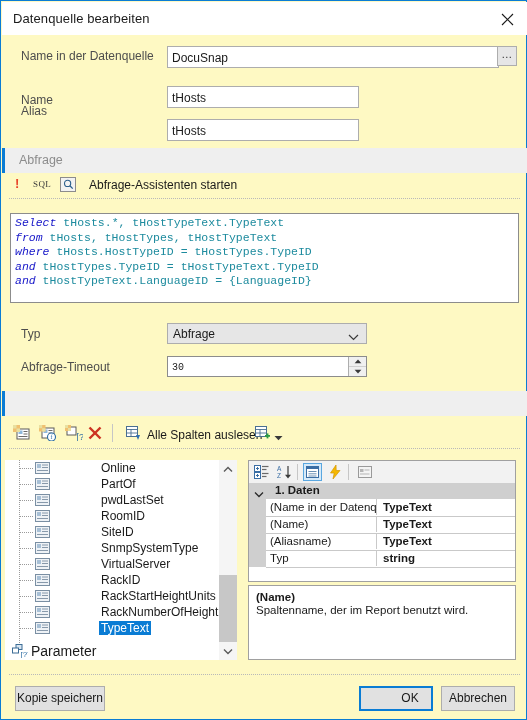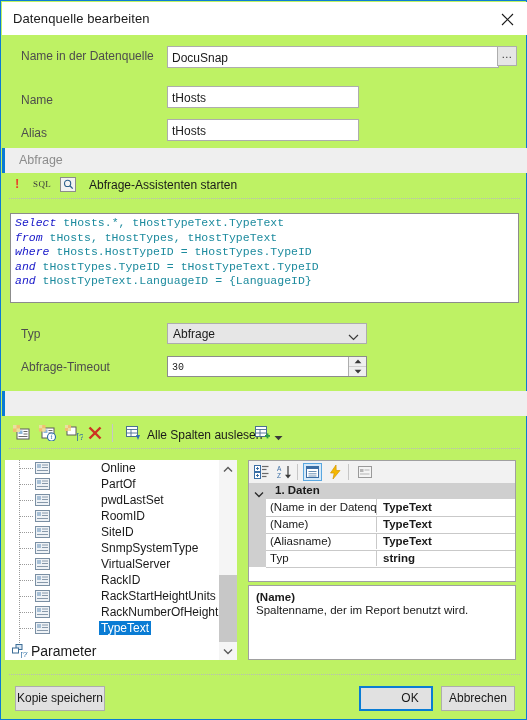--- a/index.html
+++ b/index.html
@@ -11,21 +11,21 @@
     font-family: "Liberation Sans", sans-serif;
     font-size: 12px;
     color: #1a1a1a;
     overflow: hidden;
   }
   .window {
     position: absolute; left:0; top:0;
     width: 527px; height: 720px;
     box-sizing: border-box;
     border: 1px solid #0a7cd4;
-    background: #bef264;
+    background: #fef9c3;
   }
   
   .titlebar {
     position: absolute; left:1px; top:1px; width:525px; height:33px;
     background:#ffffff;
   }
   .title-text {
     position:absolute; left:11px; top:9px;
     font-size:13px; color:#1b1b1b; letter-spacing:0.1px;
   }
@@ -256,21 +256,21 @@
     </div>
   </div>
 
   <div class="field-label" style="left:20px; top:48px;">Name in der Datenquelle</div>
   <div class="tb" style="left:166px; top:45px; width:332px;">DocuSnap</div>
   <div class="ellipsis-btn">...</div>
 
   <div class="field-label" style="left:20px; top:92px;">Name</div>
   <div class="tb" style="left:166px; top:85px; width:192px;">tHosts</div>
 
-  <div class="field-label" style="left:20px; top:125px;">Alias</div>
+  <div class="field-label" style="left:20px; top:103px;">Alias</div>
   <div class="tb" style="left:166px; top:118px; width:192px;">tHosts</div>
 
   <div class="group-band" style="top:147px;">
     <div class="band-accent"></div>
     <div class="band-title">Abfrage</div>
   </div>
 
   <div class="warn-icon">!</div>
   <div class="sql-icon">SQL</div>
   <div class="mag-btn">

